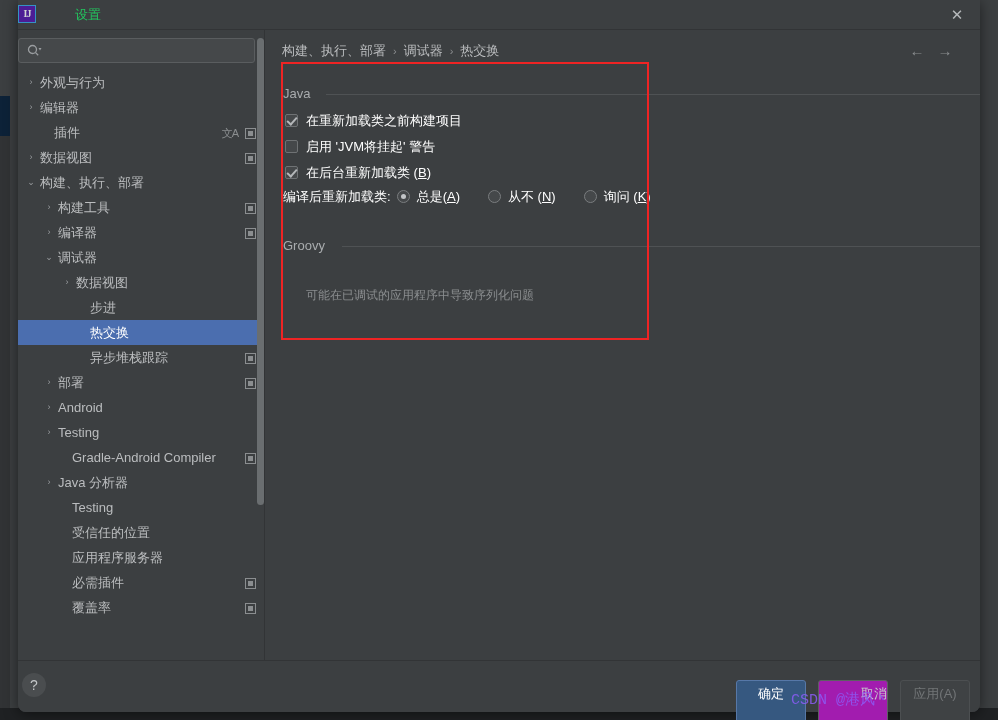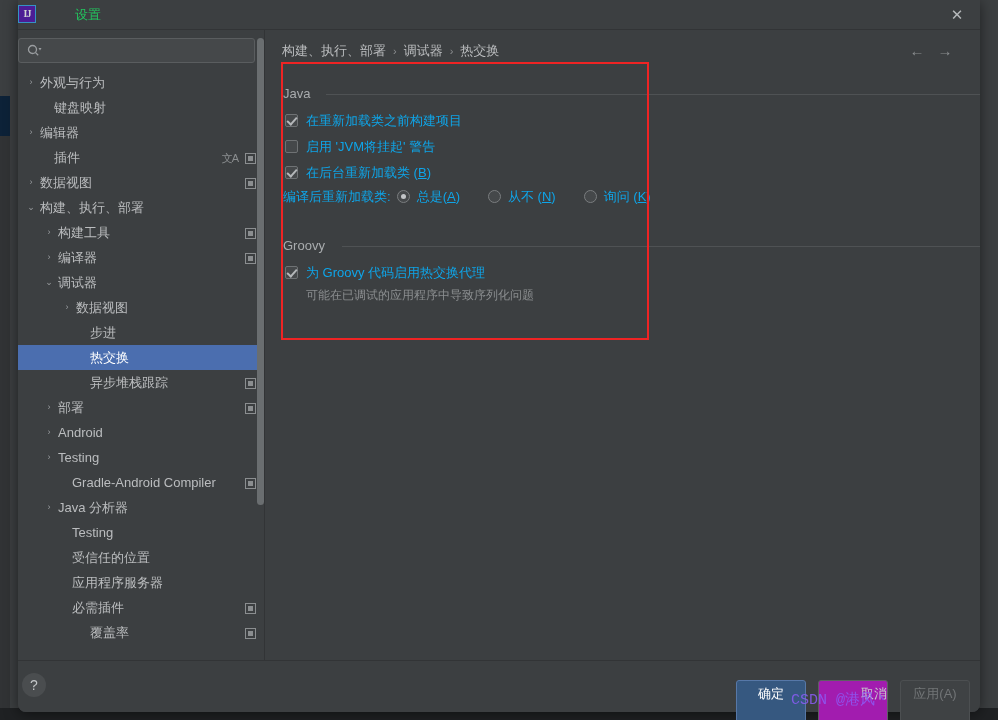--- a/index.html
+++ b/index.html
@@ -285,21 +285,21 @@
     color: #a9acae;
   }
   .section-rule {
     position: absolute;
     height: 1px;
     background: #4f5254;
   }
   .opt-row {
     position: absolute;
     font-size: 13px;
-    color: #0ea5e9;
+    color: #ffffff;
     white-space: nowrap;
   }
   .cb {
     display: inline-block;
     width: 13px; height: 13px;
     border: 1px solid #6f7274;
     box-sizing: border-box;
     background: #45484a;
     border-radius: 2px;
     vertical-align: -2px;
@@ -446,23 +446,20 @@
         </svg>
       </div>
       <input id="search-input" type="text" placeholder="" style="">
     </div>
     <div id="tree">
         <div class="tree-row">
           <span class="arrow" style="left: 6px;">›</span>
           <span class="tree-label" style="left: 22px;">外观与行为</span>
         </div>
         <div class="tree-row">
-          <span class="tree-label" style="left: 36px;">键盘映射</span>
-        </div>
-        <div class="tree-row">
           <span class="arrow" style="left: 6px;">›</span>
           <span class="tree-label" style="left: 22px;">编辑器</span>
         </div>
         <div class="tree-row">
           <span class="tree-label" style="left: 36px;">插件</span>
           <span class="row-icons"><span class="translate-icon">文A</span><span class="badge-icon"></span></span>
         </div>
         <div class="tree-row">
           <span class="arrow" style="left: 6px;">›</span>
           <span class="tree-label" style="left: 22px;">数据视图</span>
@@ -528,21 +525,21 @@
           <span class="tree-label" style="left: 54px;">受信任的位置</span>
         </div>
         <div class="tree-row">
           <span class="tree-label" style="left: 54px;">应用程序服务器</span>
         </div>
         <div class="tree-row">
           <span class="tree-label" style="left: 54px;">必需插件</span>
           <span class="row-icons"><span class="badge-icon"></span></span>
         </div>
         <div class="tree-row">
-          <span class="tree-label" style="left: 72px;">覆盖率</span>
+          <span class="tree-label" style="left: 54px;">覆盖率</span>
           <span class="row-icons"><span class="badge-icon"></span></span>
         </div>
       </div>
   </div>
   <div id="tree-scroll-track"></div>
   <div id="tree-scroll-thumb"></div>
   <div id="panel-divider"></div>
 
   <div id="right-panel">
     <div id="breadcrumb"><span>构建、执行、部署</span><span class="crumb-sep">›</span><span>调试器</span><span class="crumb-sep">›</span><span>热交换</span></div>
@@ -550,21 +547,20 @@
     <div id="nav-fwd">→</div>
     <div id="settings-content">
         <div class="section-head" style="left: 18px; top: 10px;">Java</div>
         <div class="section-rule" style="left: 61.2px; top: 18px; width: 653.8px;"></div>
         <div class="opt-row" style="left: 20px; top: 36px;"><span class="cb checked"></span><span>在重新加载类之前构建项目</span></div>
         <div class="opt-row" style="left: 20px; top: 62px;"><span class="cb"></span><span>启用 'JVM将挂起' 警告</span></div>
         <div class="opt-row" style="left: 20px; top: 88px;"><span class="cb checked"></span><span>在后台重新加载类 (<span class="mnem">B</span>)</span></div>
         <div class="opt-row" style="left: 18px; top: 112px;"><span class="radio-group-label">编译后重新加载类:</span><span class="radio-opt"><span class="rb checked"></span><span>总是(<span class="mnem">A</span>)</span></span><span class="radio-opt"><span class="rb"></span><span>从不 (<span class="mnem">N</span>)</span></span><span class="radio-opt"><span class="rb"></span><span>询问 (<span class="mnem">K</span>)</span></span></div>
         <div class="section-head" style="left: 18px; top: 162px;">Groovy</div>
         <div class="section-rule" style="left: 76.8px; top: 170px; width: 638.2px;"></div>
-        <div class="opt-row" style="left: 20px; top: 188px;"><span class="cb checked"></span><span>为 Groovy 代码启用热交换代理</span></div>
         <div class="hint" style="left: 41px; top: 211px; text-align: right;">可能在已调试的应用程序中导致序列化问题</div>
       </div>
     <div id="red-box"></div>
   </div>
 
   <div id="footer">
     <div id="footer-sep"></div>
     <div id="help-btn">?</div>
     <div class="footer-btn" id="ok-btn">确定</div>
     <div class="footer-btn" id="cancel-btn">取消</div>

